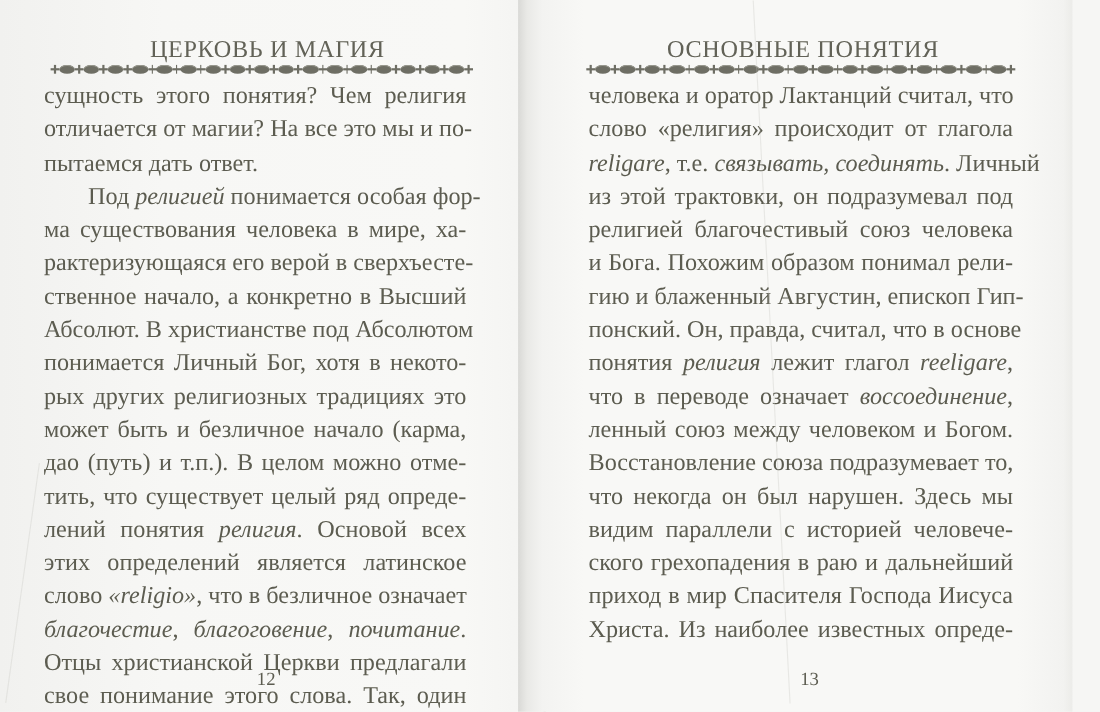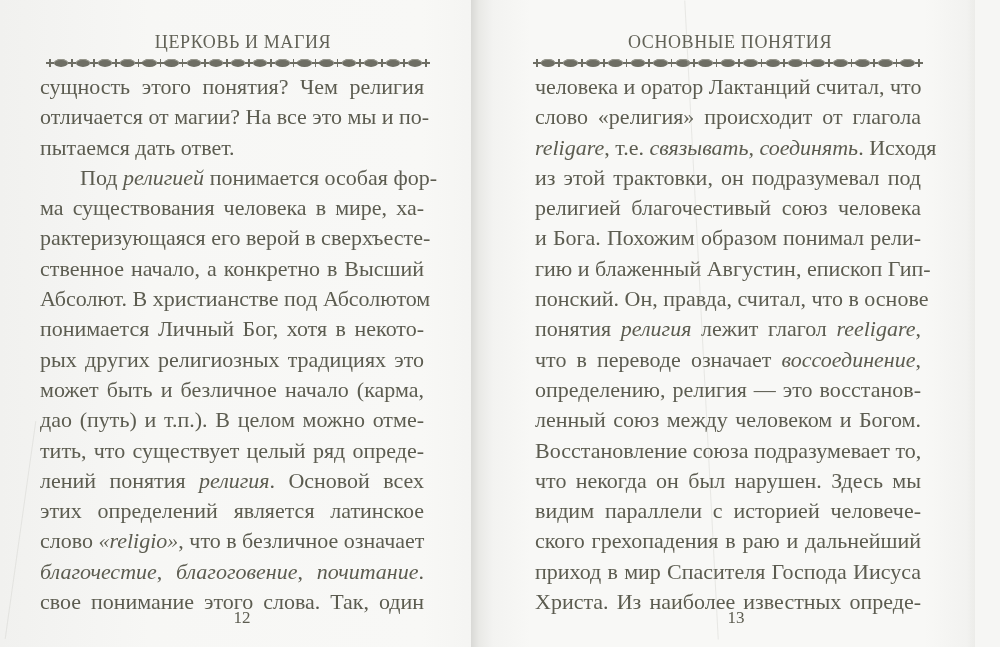--- a/index.html
+++ b/index.html
@@ -40,21 +40,21 @@
       left: 494px;
       top: 0;
       width: 2px;
       height: 647px;
       background: linear-gradient(to right, #e2e2df, #cfcfcb);
     }
     .running-head {
       position: absolute;
       top: 32px;
       text-align: center;
-      font-size: 18px;
+      font-size: 22px;
       letter-spacing: 0.6px;
       color: #626257;
       text-transform: uppercase;
     }
     .page-left .running-head { left: 48px; width: 390px; }
     .page-right .running-head { left: 64px; width: 390px; }
 
     .ornament {
       position: absolute;
       top: 57px;
@@ -190,20 +190,21 @@
       <span class="line">Абсолют. В христианстве под Абсолютом</span>
       <span class="line">понимается Личный Бог, хотя в некото-</span>
       <span class="line">рых других религиозных традициях это</span>
       <span class="line">может быть и безличное начало (карма,</span>
       <span class="line">дао (путь) и т.п.). В целом можно отме-</span>
       <span class="line">тить, что существует целый ряд опреде-</span>
       <span class="line"><span>лений понятия </span><span class="it">религия</span><span>. Основой всех</span></span>
       <span class="line">этих определений является латинское</span>
       <span class="line"><span>слово </span><span class="it">«religio»</span><span>, что в безличное означает</span></span>
       <span class="line"><span class="it">благочестие</span><span>, </span><span class="it">благоговение</span><span>, </span><span class="it">почитание</span><span>.</span></span>
+      <span class="line">Отцы христианской Церкви предлагали</span>
       <span class="line">свое понимание этого слова. Так, один</span>
 
     </div>
 
     <div class="folio">12</div>
     <div class="crease" style="left:20px;top:420px;height:220px;transform:rotate(8deg);"></div>
   </div>
 
   <div class="gutter-line"></div>
 
@@ -244,29 +245,28 @@
         <span class="orn-cross"></span>
         <span class="orn-oval"></span>
         <span class="orn-cross"></span>
         <span class="orn-oval"></span>
         <span class="orn-cross"></span>
       </div>
 
     <div class="body-text">
       <span class="line">человека и оратор Лактанций считал, что</span>
       <span class="line">слово «религия» происходит от глагола</span>
-      <span class="line"><span class="it">religare</span><span>, т.е. </span><span class="it">связывать, соединять</span><span>. Исходя</span></span>
+      <span class="line"><span class="it">religare</span><span>, т.е. </span><span class="it">связывать, соединять</span><span>. Личный</span></span>
       <span class="line">из этой трактовки, он подразумевал под</span>
       <span class="line">религией благочестивый союз человека</span>
       <span class="line">и Бога. Похожим образом понимал рели-</span>
       <span class="line">гию и блаженный Августин, епископ Гип-</span>
       <span class="line">понский. Он, правда, считал, что в основе</span>
       <span class="line"><span>понятия </span><span class="it">религия</span><span> лежит глагол </span><span class="it">reeligare</span><span>,</span></span>
       <span class="line"><span>что в переводе означает </span><span class="it">воссоединение</span><span>,</span></span>
-      <span class="line">определению, религия — это восстанов-</span>
       <span class="line">ленный союз между человеком и Богом.</span>
       <span class="line">Восстановление союза подразумевает то,</span>
       <span class="line">что некогда он был нарушен. Здесь мы</span>
       <span class="line">видим параллели с историей человече-</span>
       <span class="line">ского грехопадения в раю и дальнейший</span>
       <span class="line">приход в мир Спасителя Господа Иисуса</span>
       <span class="line">Христа. Из наиболее известных опреде-</span>
 
     </div>
 

